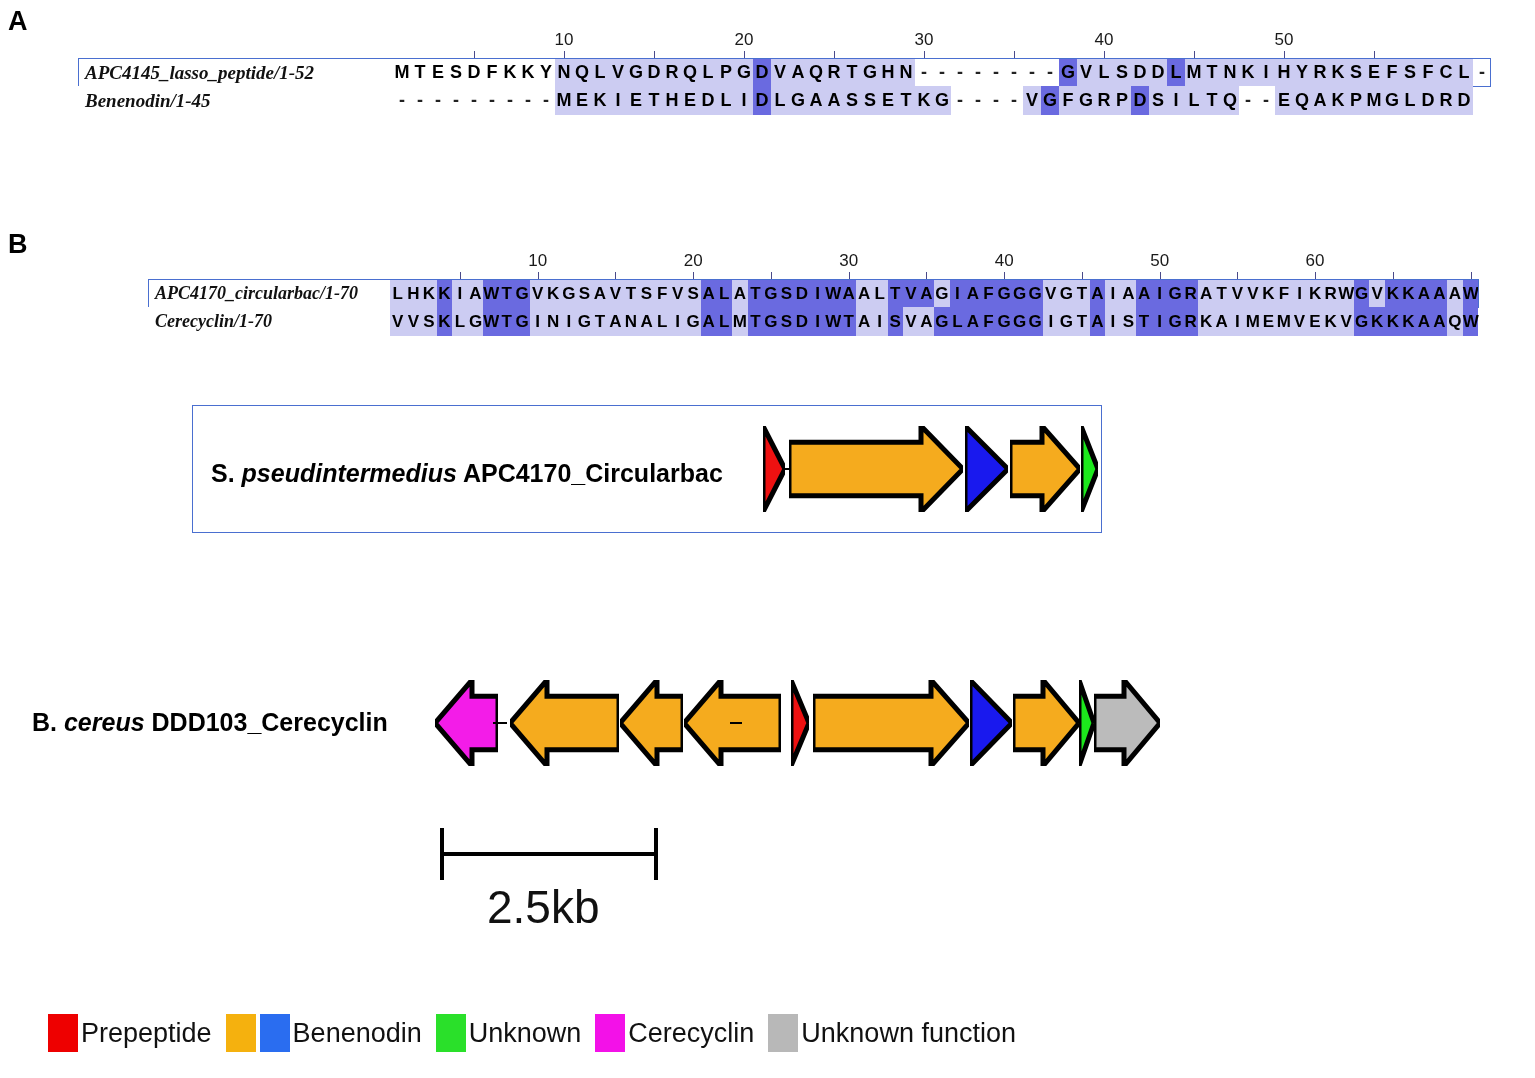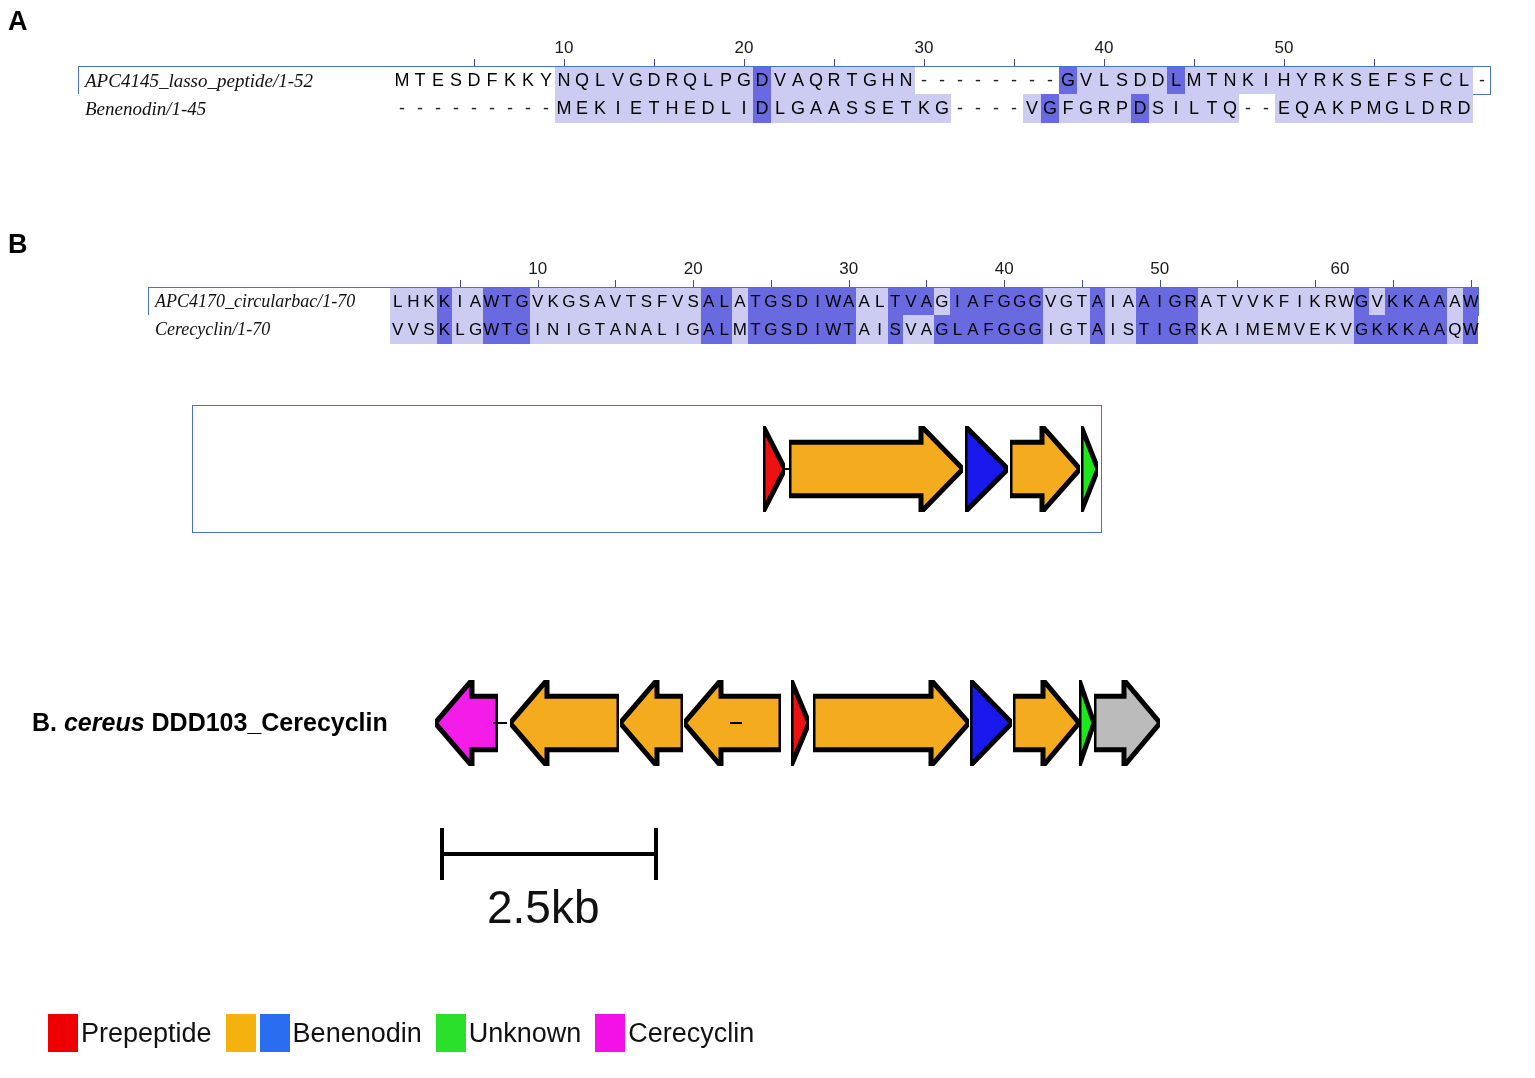--- a/index.html
+++ b/index.html
@@ -20,21 +20,20 @@
     font-family: "Liberation Sans", sans-serif;
     font-weight: bold;
     font-size: 27px;
     color: #000;
     letter-spacing: 0px;
   }
 
   
   .align-block {
     position: absolute;
-    margin-top: 8px;
   }
   .ruler {
     position: relative;
     height: 32px;
   }
   .ruler .tick {
     position: absolute;
     bottom: 0;
     width: 1px;
     height: 7px;
@@ -48,20 +47,21 @@
     font-size: 17px;
     color: #1a1a1a;
     white-space: nowrap;
   }
 
   .seq-row {
     position: relative;
     height: 28px;
     white-space: nowrap;
     font-size: 0;
+    font-weight: bold;
   }
   .seq-name {
     display: inline-block;
     vertical-align: top;
     font-family: "Liberation Serif", serif;
     font-style: italic;
     font-size: 19px;
     line-height: 29px;
     color: #111;
     text-align: left;
@@ -209,30 +209,31 @@
       <div class="tick" style="left: 1011.73px;"></div>
       <div class="tick" style="left: 1089.47px;"></div>
       <div class="tick" style="left: 1167.22px;"></div>
       <div class="tick" style="left: 1244.97px;"></div>
       <div class="tick" style="left: 1322.72px;"></div>
       <div class="ticklabel" style="left: 389.725px;">10</div>
       <div class="ticklabel" style="left: 545.225px;">20</div>
       <div class="ticklabel" style="left: 700.725px;">30</div>
       <div class="ticklabel" style="left: 856.225px;">40</div>
       <div class="ticklabel" style="left: 1011.73px;">50</div>
-      <div class="ticklabel" style="left: 1192px;">60</div>
+      <div class="ticklabel" style="left: 1167px;">60</div>
     </div>
     <div style="position: relative;">
       <div class="seq-row"><div class="seq-name" style="width: 242px; font-size: 18px;">APC4170_circularbac/1-70</div><div class="seq-cells"><span class="cell" style="width: 15.55px; font-size: 17px; background: rgb(204, 204, 242);">L</span><span class="cell" style="width: 15.55px; font-size: 17px; background: rgb(204, 204, 242);">H</span><span class="cell" style="width: 15.55px; font-size: 17px; background: rgb(204, 204, 242);">K</span><span class="cell" style="width: 15.55px; font-size: 17px; background: rgb(106, 106, 224);">K</span><span class="cell" style="width: 15.55px; font-size: 17px; background: rgb(204, 204, 242);">I</span><span class="cell" style="width: 15.55px; font-size: 17px; background: rgb(204, 204, 242);">A</span><span class="cell" style="width: 15.55px; font-size: 17px; background: rgb(106, 106, 224);">W</span><span class="cell" style="width: 15.55px; font-size: 17px; background: rgb(106, 106, 224);">T</span><span class="cell" style="width: 15.55px; font-size: 17px; background: rgb(106, 106, 224);">G</span><span class="cell" style="width: 15.55px; font-size: 17px; background: rgb(204, 204, 242);">V</span><span class="cell" style="width: 15.55px; font-size: 17px; background: rgb(204, 204, 242);">K</span><span class="cell" style="width: 15.55px; font-size: 17px; background: rgb(204, 204, 242);">G</span><span class="cell" style="width: 15.55px; font-size: 17px; background: rgb(204, 204, 242);">S</span><span class="cell" style="width: 15.55px; font-size: 17px; background: rgb(204, 204, 242);">A</span><span class="cell" style="width: 15.55px; font-size: 17px; background: rgb(204, 204, 242);">V</span><span class="cell" style="width: 15.55px; font-size: 17px; background: rgb(204, 204, 242);">T</span><span class="cell" style="width: 15.55px; font-size: 17px; background: rgb(204, 204, 242);">S</span><span class="cell" style="width: 15.55px; font-size: 17px; background: rgb(204, 204, 242);">F</span><span class="cell" style="width: 15.55px; font-size: 17px; background: rgb(204, 204, 242);">V</span><span class="cell" style="width: 15.55px; font-size: 17px; background: rgb(204, 204, 242);">S</span><span class="cell" style="width: 15.55px; font-size: 17px; background: rgb(106, 106, 224);">A</span><span class="cell" style="width: 15.55px; font-size: 17px; background: rgb(106, 106, 224);">L</span><span class="cell" style="width: 15.55px; font-size: 17px; background: rgb(204, 204, 242);">A</span><span class="cell" style="width: 15.55px; font-size: 17px; background: rgb(106, 106, 224);">T</span><span class="cell" style="width: 15.55px; font-size: 17px; background: rgb(106, 106, 224);">G</span><span class="cell" style="width: 15.55px; font-size: 17px; background: rgb(106, 106, 224);">S</span><span class="cell" style="width: 15.55px; font-size: 17px; background: rgb(106, 106, 224);">D</span><span class="cell" style="width: 15.55px; font-size: 17px; background: rgb(106, 106, 224);">I</span><span class="cell" style="width: 15.55px; font-size: 17px; background: rgb(106, 106, 224);">W</span><span class="cell" style="width: 15.55px; font-size: 17px; background: rgb(106, 106, 224);">A</span><span class="cell" style="width: 15.55px; font-size: 17px; background: rgb(204, 204, 242);">A</span><span class="cell" style="width: 15.55px; font-size: 17px; background: rgb(204, 204, 242);">L</span><span class="cell" style="width: 15.55px; font-size: 17px; background: rgb(106, 106, 224);">T</span><span class="cell" style="width: 15.55px; font-size: 17px; background: rgb(106, 106, 224);">V</span><span class="cell" style="width: 15.55px; font-size: 17px; background: rgb(106, 106, 224);">A</span><span class="cell" style="width: 15.55px; font-size: 17px; background: rgb(204, 204, 242);">G</span><span class="cell" style="width: 15.55px; font-size: 17px; background: rgb(106, 106, 224);">I</span><span class="cell" style="width: 15.55px; font-size: 17px; background: rgb(106, 106, 224);">A</span><span class="cell" style="width: 15.55px; font-size: 17px; background: rgb(106, 106, 224);">F</span><span class="cell" style="width: 15.55px; font-size: 17px; background: rgb(106, 106, 224);">G</span><span class="cell" style="width: 15.55px; font-size: 17px; background: rgb(106, 106, 224);">G</span><span class="cell" style="width: 15.55px; font-size: 17px; background: rgb(106, 106, 224);">G</span><span class="cell" style="width: 15.55px; font-size: 17px; background: rgb(204, 204, 242);">V</span><span class="cell" style="width: 15.55px; font-size: 17px; background: rgb(204, 204, 242);">G</span><span class="cell" style="width: 15.55px; font-size: 17px; background: rgb(204, 204, 242);">T</span><span class="cell" style="width: 15.55px; font-size: 17px; background: rgb(106, 106, 224);">A</span><span class="cell" style="width: 15.55px; font-size: 17px; background: rgb(204, 204, 242);">I</span><span class="cell" style="width: 15.55px; font-size: 17px; background: rgb(204, 204, 242);">A</span><span class="cell" style="width: 15.55px; font-size: 17px; background: rgb(106, 106, 224);">A</span><span class="cell" style="width: 15.55px; font-size: 17px; background: rgb(106, 106, 224);">I</span><span class="cell" style="width: 15.55px; font-size: 17px; background: rgb(106, 106, 224);">G</span><span class="cell" style="width: 15.55px; font-size: 17px; background: rgb(106, 106, 224);">R</span><span class="cell" style="width: 15.55px; font-size: 17px; background: rgb(204, 204, 242);">A</span><span class="cell" style="width: 15.55px; font-size: 17px; background: rgb(204, 204, 242);">T</span><span class="cell" style="width: 15.55px; font-size: 17px; background: rgb(204, 204, 242);">V</span><span class="cell" style="width: 15.55px; font-size: 17px; background: rgb(204, 204, 242);">V</span><span class="cell" style="width: 15.55px; font-size: 17px; background: rgb(204, 204, 242);">K</span><span class="cell" style="width: 15.55px; font-size: 17px; background: rgb(204, 204, 242);">F</span><span class="cell" style="width: 15.55px; font-size: 17px; background: rgb(204, 204, 242);">I</span><span class="cell" style="width: 15.55px; font-size: 17px; background: rgb(204, 204, 242);">K</span><span class="cell" style="width: 15.55px; font-size: 17px; background: rgb(204, 204, 242);">R</span><span class="cell" style="width: 15.55px; font-size: 17px; background: rgb(204, 204, 242);">W</span><span class="cell" style="width: 15.55px; font-size: 17px; background: rgb(106, 106, 224);">G</span><span class="cell" style="width: 15.55px; font-size: 17px; background: rgb(204, 204, 242);">V</span><span class="cell" style="width: 15.55px; font-size: 17px; background: rgb(106, 106, 224);">K</span><span class="cell" style="width: 15.55px; font-size: 17px; background: rgb(106, 106, 224);">K</span><span class="cell" style="width: 15.55px; font-size: 17px; background: rgb(106, 106, 224);">A</span><span class="cell" style="width: 15.55px; font-size: 17px; background: rgb(106, 106, 224);">A</span><span class="cell" style="width: 15.55px; font-size: 17px; background: rgb(204, 204, 242);">A</span><span class="cell" style="width: 15.55px; font-size: 17px; background: rgb(106, 106, 224);">W</span></div></div>
       <div class="query-outline" style="left: 0px; top: 0px; width: 1330.5px; height: 29px;"></div>
       <div class="seq-row"><div class="seq-name" style="width: 242px; font-size: 18px;">Cerecyclin/1-70</div><div class="seq-cells"><span class="cell" style="width: 15.55px; font-size: 17px; background: rgb(204, 204, 242);">V</span><span class="cell" style="width: 15.55px; font-size: 17px; background: rgb(204, 204, 242);">V</span><span class="cell" style="width: 15.55px; font-size: 17px; background: rgb(204, 204, 242);">S</span><span class="cell" style="width: 15.55px; font-size: 17px; background: rgb(106, 106, 224);">K</span><span class="cell" style="width: 15.55px; font-size: 17px; background: rgb(204, 204, 242);">L</span><span class="cell" style="width: 15.55px; font-size: 17px; background: rgb(204, 204, 242);">G</span><span class="cell" style="width: 15.55px; font-size: 17px; background: rgb(106, 106, 224);">W</span><span class="cell" style="width: 15.55px; font-size: 17px; background: rgb(106, 106, 224);">T</span><span class="cell" style="width: 15.55px; font-size: 17px; background: rgb(106, 106, 224);">G</span><span class="cell" style="width: 15.55px; font-size: 17px; background: rgb(204, 204, 242);">I</span><span class="cell" style="width: 15.55px; font-size: 17px; background: rgb(204, 204, 242);">N</span><span class="cell" style="width: 15.55px; font-size: 17px; background: rgb(204, 204, 242);">I</span><span class="cell" style="width: 15.55px; font-size: 17px; background: rgb(204, 204, 242);">G</span><span class="cell" style="width: 15.55px; font-size: 17px; background: rgb(204, 204, 242);">T</span><span class="cell" style="width: 15.55px; font-size: 17px; background: rgb(204, 204, 242);">A</span><span class="cell" style="width: 15.55px; font-size: 17px; background: rgb(204, 204, 242);">N</span><span class="cell" style="width: 15.55px; font-size: 17px; background: rgb(204, 204, 242);">A</span><span class="cell" style="width: 15.55px; font-size: 17px; background: rgb(204, 204, 242);">L</span><span class="cell" style="width: 15.55px; font-size: 17px; background: rgb(204, 204, 242);">I</span><span class="cell" style="width: 15.55px; font-size: 17px; background: rgb(204, 204, 242);">G</span><span class="cell" style="width: 15.55px; font-size: 17px; background: rgb(106, 106, 224);">A</span><span class="cell" style="width: 15.55px; font-size: 17px; background: rgb(106, 106, 224);">L</span><span class="cell" style="width: 15.55px; font-size: 17px; background: rgb(204, 204, 242);">M</span><span class="cell" style="width: 15.55px; font-size: 17px; background: rgb(106, 106, 224);">T</span><span class="cell" style="width: 15.55px; font-size: 17px; background: rgb(106, 106, 224);">G</span><span class="cell" style="width: 15.55px; font-size: 17px; background: rgb(106, 106, 224);">S</span><span class="cell" style="width: 15.55px; font-size: 17px; background: rgb(106, 106, 224);">D</span><span class="cell" style="width: 15.55px; font-size: 17px; background: rgb(106, 106, 224);">I</span><span class="cell" style="width: 15.55px; font-size: 17px; background: rgb(106, 106, 224);">W</span><span class="cell" style="width: 15.55px; font-size: 17px; background: rgb(106, 106, 224);">T</span><span class="cell" style="width: 15.55px; font-size: 17px; background: rgb(204, 204, 242);">A</span><span class="cell" style="width: 15.55px; font-size: 17px; background: rgb(204, 204, 242);">I</span><span class="cell" style="width: 15.55px; font-size: 17px; background: rgb(106, 106, 224);">S</span><span class="cell" style="width: 15.55px; font-size: 17px; background: rgb(204, 204, 242);">V</span><span class="cell" style="width: 15.55px; font-size: 17px; background: rgb(204, 204, 242);">A</span><span class="cell" style="width: 15.55px; font-size: 17px; background: rgb(106, 106, 224);">G</span><span class="cell" style="width: 15.55px; font-size: 17px; background: rgb(106, 106, 224);">L</span><span class="cell" style="width: 15.55px; font-size: 17px; background: rgb(106, 106, 224);">A</span><span class="cell" style="width: 15.55px; font-size: 17px; background: rgb(106, 106, 224);">F</span><span class="cell" style="width: 15.55px; font-size: 17px; background: rgb(106, 106, 224);">G</span><span class="cell" style="width: 15.55px; font-size: 17px; background: rgb(106, 106, 224);">G</span><span class="cell" style="width: 15.55px; font-size: 17px; background: rgb(106, 106, 224);">G</span><span class="cell" style="width: 15.55px; font-size: 17px; background: rgb(204, 204, 242);">I</span><span class="cell" style="width: 15.55px; font-size: 17px; background: rgb(204, 204, 242);">G</span><span class="cell" style="width: 15.55px; font-size: 17px; background: rgb(204, 204, 242);">T</span><span class="cell" style="width: 15.55px; font-size: 17px; background: rgb(106, 106, 224);">A</span><span class="cell" style="width: 15.55px; font-size: 17px; background: rgb(204, 204, 242);">I</span><span class="cell" style="width: 15.55px; font-size: 17px; background: rgb(204, 204, 242);">S</span><span class="cell" style="width: 15.55px; font-size: 17px; background: rgb(106, 106, 224);">T</span><span class="cell" style="width: 15.55px; font-size: 17px; background: rgb(106, 106, 224);">I</span><span class="cell" style="width: 15.55px; font-size: 17px; background: rgb(106, 106, 224);">G</span><span class="cell" style="width: 15.55px; font-size: 17px; background: rgb(106, 106, 224);">R</span><span class="cell" style="width: 15.55px; font-size: 17px; background: rgb(204, 204, 242);">K</span><span class="cell" style="width: 15.55px; font-size: 17px; background: rgb(204, 204, 242);">A</span><span class="cell" style="width: 15.55px; font-size: 17px; background: rgb(204, 204, 242);">I</span><span class="cell" style="width: 15.55px; font-size: 17px; background: rgb(204, 204, 242);">M</span><span class="cell" style="width: 15.55px; font-size: 17px; background: rgb(204, 204, 242);">E</span><span class="cell" style="width: 15.55px; font-size: 17px; background: rgb(204, 204, 242);">M</span><span class="cell" style="width: 15.55px; font-size: 17px; background: rgb(204, 204, 242);">V</span><span class="cell" style="width: 15.55px; font-size: 17px; background: rgb(204, 204, 242);">E</span><span class="cell" style="width: 15.55px; font-size: 17px; background: rgb(204, 204, 242);">K</span><span class="cell" style="width: 15.55px; font-size: 17px; background: rgb(204, 204, 242);">V</span><span class="cell" style="width: 15.55px; font-size: 17px; background: rgb(106, 106, 224);">G</span><span class="cell" style="width: 15.55px; font-size: 17px; background: rgb(106, 106, 224);">K</span><span class="cell" style="width: 15.55px; font-size: 17px; background: rgb(106, 106, 224);">K</span><span class="cell" style="width: 15.55px; font-size: 17px; background: rgb(106, 106, 224);">K</span><span class="cell" style="width: 15.55px; font-size: 17px; background: rgb(106, 106, 224);">A</span><span class="cell" style="width: 15.55px; font-size: 17px; background: rgb(106, 106, 224);">A</span><span class="cell" style="width: 15.55px; font-size: 17px; background: rgb(204, 204, 242);">Q</span><span class="cell" style="width: 15.55px; font-size: 17px; background: rgb(106, 106, 224);">W</span></div></div>
     </div>
   </div>
 
 <div class="cluster-box" id="cluster1box" style="left:192px; top:405px; width:910px; height:128px;">
+  <div class="cluster-label" id="cluster1label" style="left:18px; top:53px;"><span>S. </span><i>pseudintermedius</i><span> APC4170_Circularbac</span></div>
   <div class="arrow-row" id="cluster1arrows" style="left: 570px; top: 20px; width: 335px; height: 86px;">
       <div class="gene-arrow" style="left: 0px;"><svg width="22" height="86" viewBox="0 0 22 86">
           <path d="M0,0 L22,43 L0,86 Z" fill="#ee1111" stroke="#000000" stroke-width="5" stroke-linejoin="miter"></path>
         </svg></div>
       <div class="gene-arrow" style="left: 26px;"><svg width="174" height="86" viewBox="0 0 174 86">
           <path d="M0,16.34 L132,16.34 L132,0 L174,43 L132,86 L132,69.66 L0,69.66 Z" fill="#f5ab1e" stroke="#000000" stroke-width="5" stroke-linejoin="miter"></path>
         </svg></div>
       <div class="gene-arrow" style="left: 202px;"><svg width="43" height="86" viewBox="0 0 43 86">
           <path d="M0,0 L43,43 L0,86 Z" fill="#1919ee" stroke="#000000" stroke-width="5" stroke-linejoin="miter"></path>
         </svg></div>
@@ -300,13 +301,17 @@
       <span class="legend-text">Benenodin</span>
     </div>
     <div class="legend-item">
       <span class="legend-swatch" style="background: rgb(42, 224, 42);"></span>
       <span class="legend-text">Unknown</span>
     </div>
     <div class="legend-item">
       <span class="legend-swatch" style="background: rgb(243, 17, 232);"></span>
       <span class="legend-text">Cerecyclin</span>
     </div>
+    <div class="legend-item">
+      <span class="legend-swatch" style="background: rgb(184, 184, 184);"></span>
+      <span class="legend-text">Unknown function</span>
+    </div>
   </div>
 
 </body></html>

